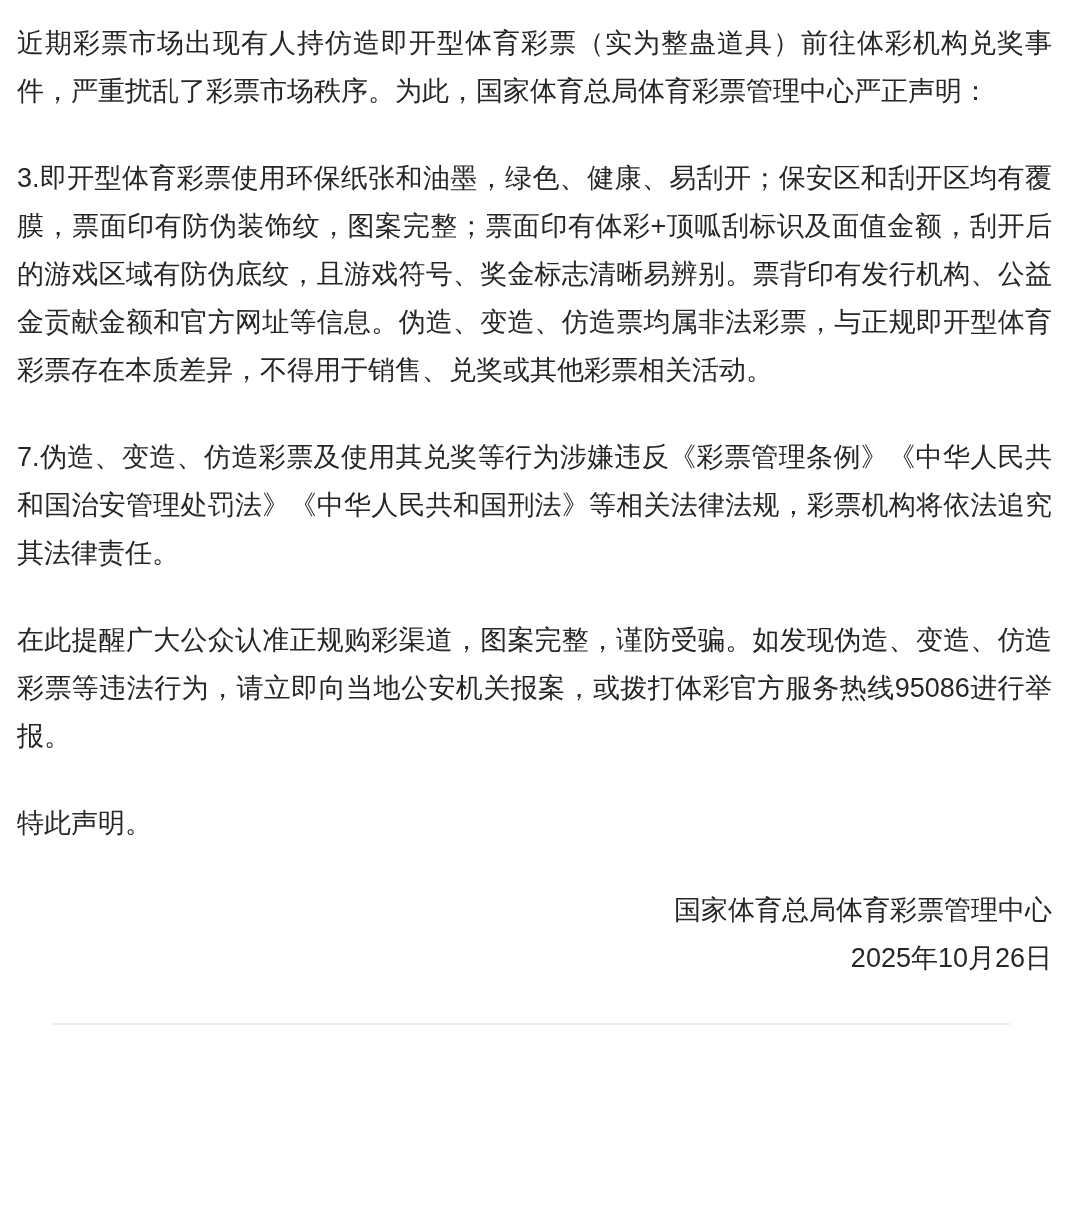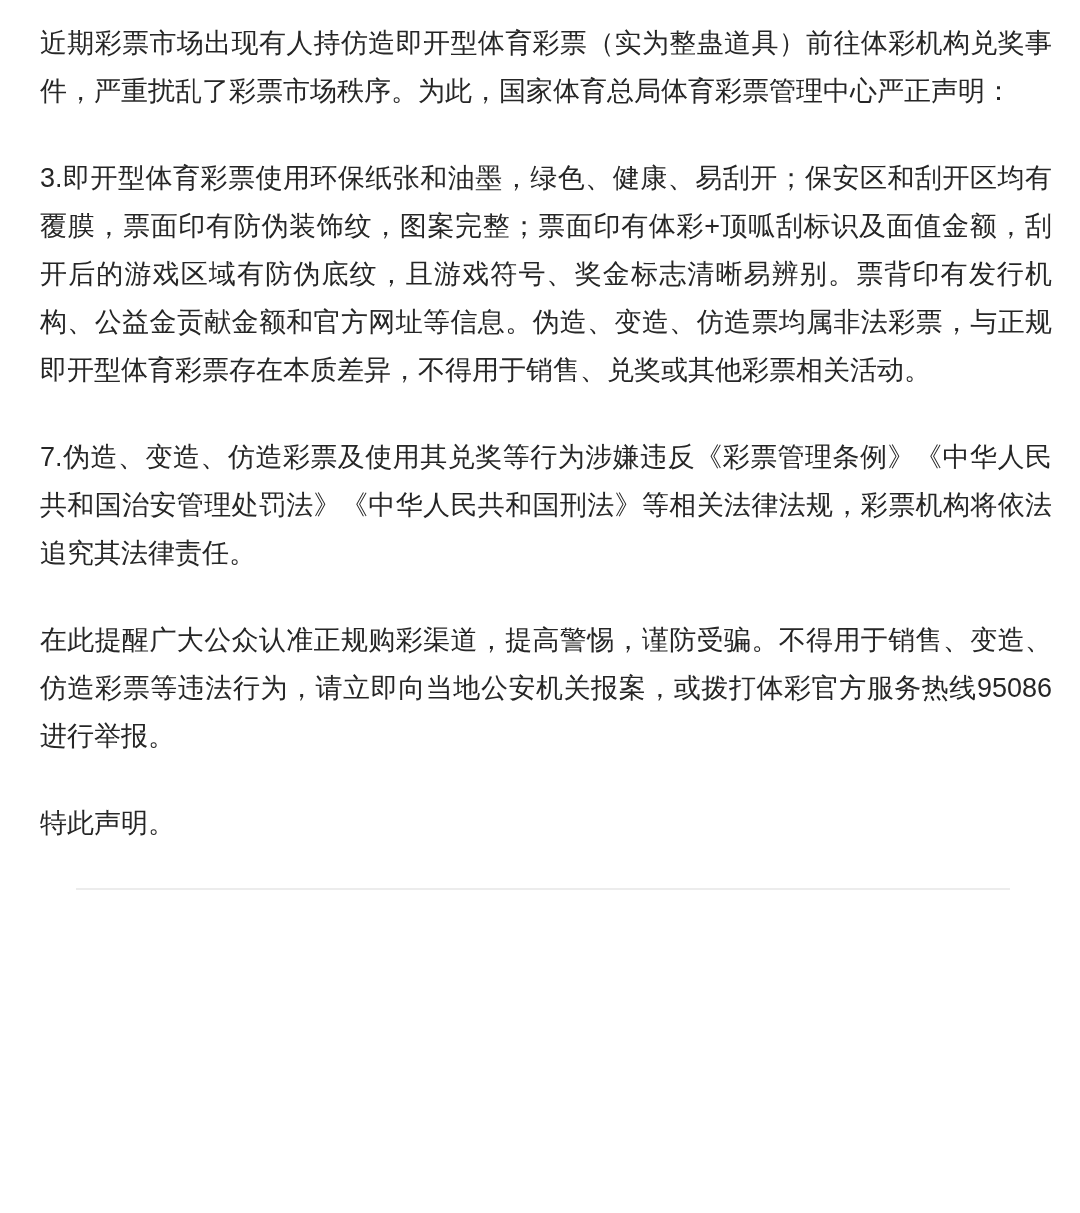--- a/index.html
+++ b/index.html
@@ -9,21 +9,21 @@
   }
   html,body{margin:0;padding:0;}
   body{
     width:1080px;
     height:1213px;
     overflow:hidden;
     background:var(--bg);
     font-family:"Liberation Sans","DejaVu Sans",sans-serif;
   }
   .doc{
-    padding:19px 28px 0 40px;
+    padding:19px 28px 0 17px;
     color:var(--fg);
     font-size:27px;
     line-height:48px;
     text-align:justify;
     text-justify:inter-ideograph;
     letter-spacing:0;
   }
   .doc p{
     margin:0 0 39px 0;
   }
@@ -45,19 +45,23 @@
 <body>
 
 <div class="doc">
   <p>近期彩票市场出现有人持仿造即开型体育彩票（实为整蛊道具）前往体彩机构兑奖事件，严重扰乱了彩票市场秩序。为此，国家体育总局体育彩票管理中心严正声明：</p>
 
 
   <p>3.即开型体育彩票使用环保纸张和油墨，绿色、健康、易刮开；保安区和刮开区均有覆膜，票面印有防伪装饰纹，图案完整；票面印有体彩+顶呱刮标识及面值金额，刮开后的游戏区域有防伪底纹，且游戏符号、奖金标志清晰易辨别。票背印有发行机构、公益金贡献金额和官方网址等信息。伪造、变造、仿造票均属非法彩票，与正规即开型体育彩票存在本质差异，不得用于销售、兑奖或其他彩票相关活动。</p>
 
   <p>7.伪造、变造、仿造彩票及使用其兑奖等行为涉嫌违反《彩票管理条例》《中华人民共和国治安管理处罚法》《中华人民共和国刑法》等相关法律法规，彩票机构将依法追究其法律责任。</p>
 
-  <p>在此提醒广大公众认准正规购彩渠道，提高警惕，谨防受骗。不得用于销售、变造、仿造彩票等违法行为，请立即向当地公安机关报案，或拨打体彩官方服务热线95086进行举报。</p>
+  <p>在此提醒广大公众认准正规购彩渠道，图案完整，谨防受骗。如发现伪造、变造、仿造彩票等违法行为，请立即向当地公安机关报案，或拨打体彩官方服务热线95086进行举报。</p>
 
   <p>特此声明。</p>
 
+  <div class="sig">
+    <p>国家体育总局体育彩票管理中心</p>
+    <p>2025年10月26日</p>
+  </div>
 
   <hr class="divider">
 </div>
 
 </body></html>

